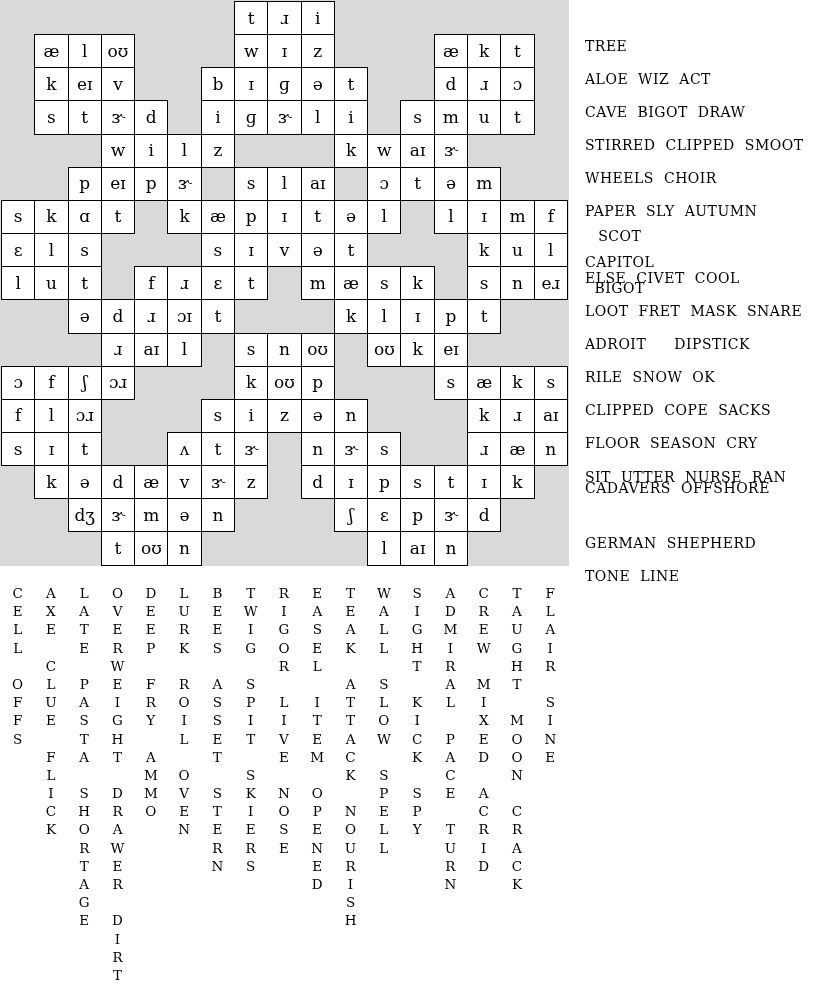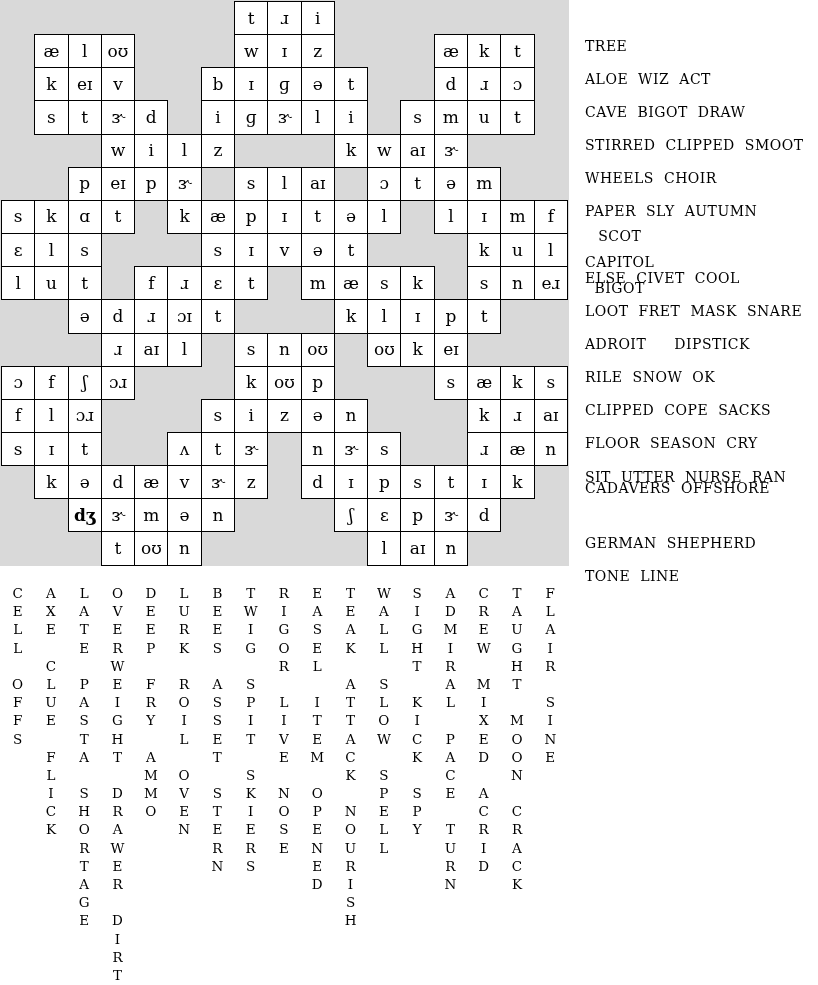--- a/index.html
+++ b/index.html
@@ -196,21 +196,21 @@
     <div class="cell" style="left: 167.45px; top: 465.1px;">v</div>
     <div class="cell" style="left: 200.74px; top: 465.1px;">ɝ</div>
     <div class="cell" style="left: 234.03px; top: 465.1px;">z</div>
     <div class="cell" style="left: 300.61px; top: 465.1px;">d</div>
     <div class="cell" style="left: 333.9px; top: 465.1px;">ɪ</div>
     <div class="cell" style="left: 367.19px; top: 465.1px;">p</div>
     <div class="cell" style="left: 400.48px; top: 465.1px;">s</div>
     <div class="cell" style="left: 433.77px; top: 465.1px;">t</div>
     <div class="cell" style="left: 467.06px; top: 465.1px;">ɪ</div>
     <div class="cell" style="left: 500.35px; top: 465.1px;">k</div>
-    <div class="cell" style="left: 67.58px; top: 498.25px; font-weight: bold;">dʒ</div>
+    <div class="cell" style="left: 67.58px; top: 498.25px;">dʒ</div>
     <div class="cell" style="left: 100.87px; top: 498.25px;">ɝ</div>
     <div class="cell" style="left: 134.16px; top: 498.25px;">m</div>
     <div class="cell" style="left: 167.45px; top: 498.25px;">ə</div>
     <div class="cell" style="left: 200.74px; top: 498.25px;">n</div>
     <div class="cell" style="left: 333.9px; top: 498.25px;">ʃ</div>
     <div class="cell" style="left: 367.19px; top: 498.25px;">ɛ</div>
     <div class="cell" style="left: 400.48px; top: 498.25px;">p</div>
     <div class="cell" style="left: 433.77px; top: 498.25px;">ɝ</div>
     <div class="cell" style="left: 467.06px; top: 498.25px;">d</div>
     <div class="cell" style="left: 100.87px; top: 531.4px;">t</div>

